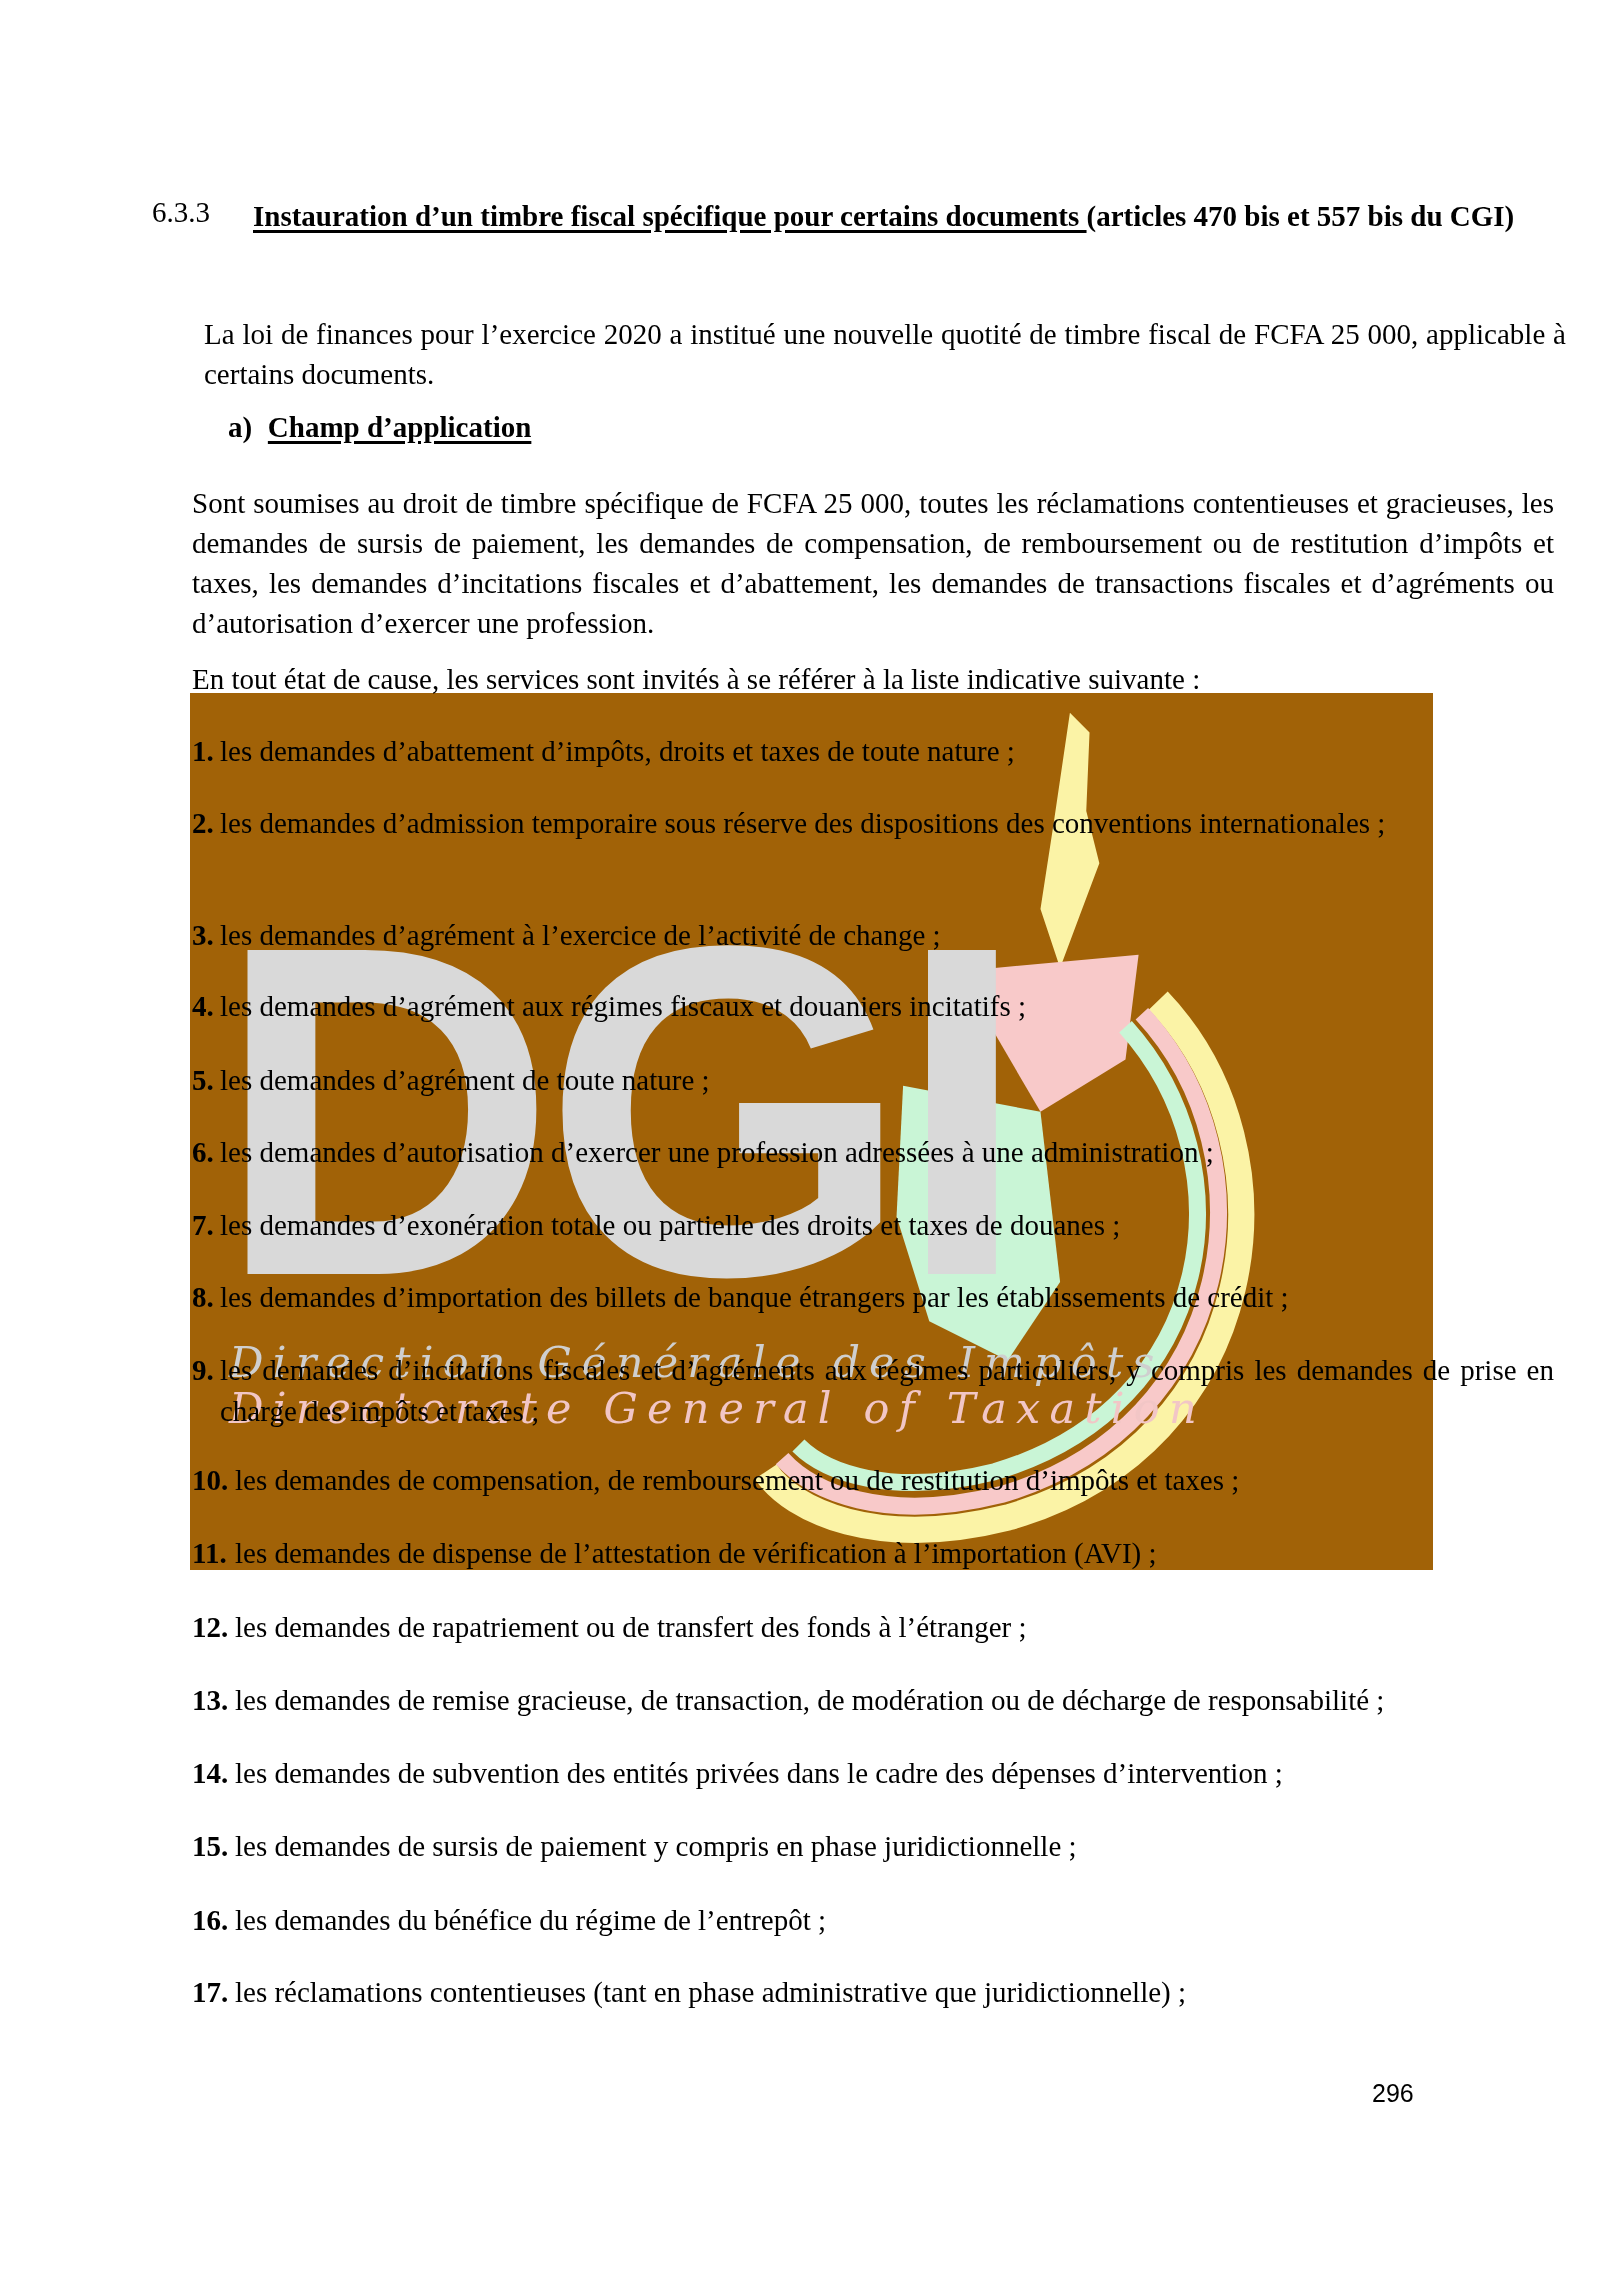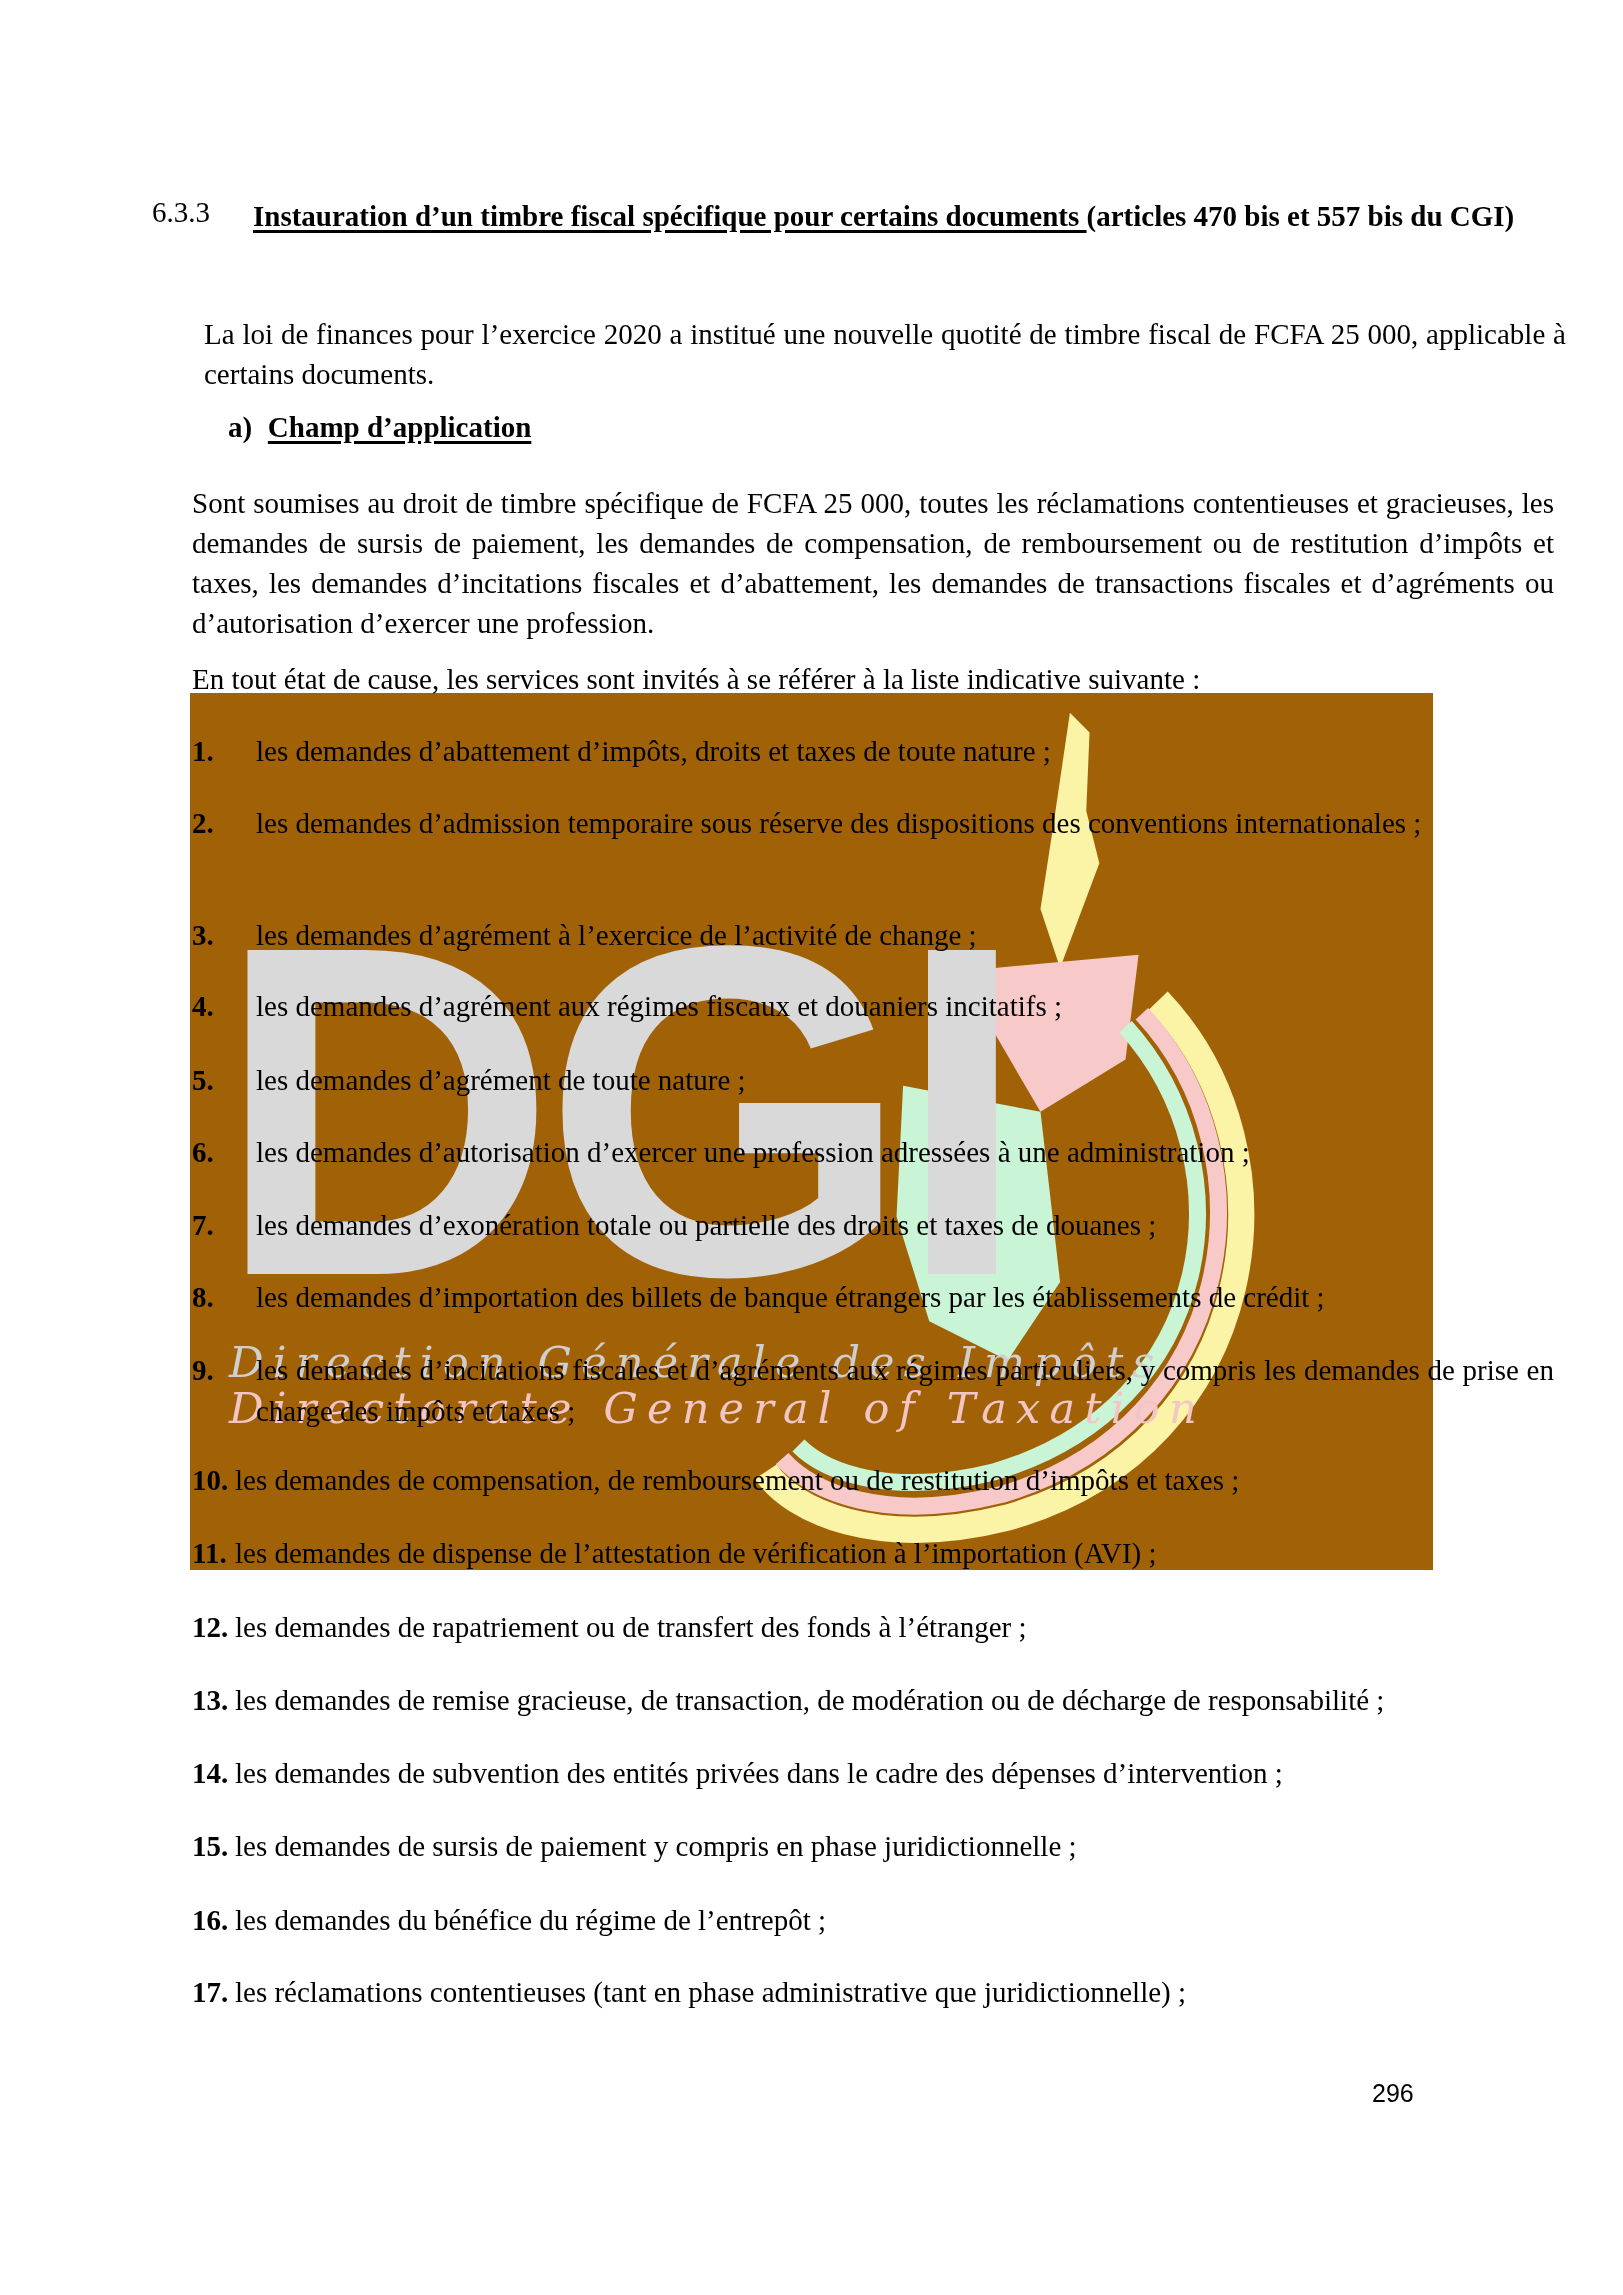--- a/index.html
+++ b/index.html
@@ -27,21 +27,21 @@
   .para { position: absolute; left: 192px; width: 1362px; font-size: 29px; line-height: 40px; text-align: justify; }
   .p1 { top: 302px; }
   .p2 { top: 483px; }
   .p3 { top: 659px; }
 
   .sub { position: absolute; left: 228px; top: 411px; font-size: 29px; font-weight: bold; }
   .sub .sub-title { margin-left: 15.7px; text-decoration: underline; text-decoration-thickness: 2.6px; text-underline-offset: 3.9px; }
 
   .list-item { position: absolute; left: 192px; width: 1362px; font-size: 29px; line-height: 41px; }
   .list-item .num { position: absolute; left: 0; top: 0; font-weight: bold; }
-  .list-item .txt { display: block; margin-left: 64px; text-align: justify; }
+  .list-item .txt { display: block; margin-left: 28px; text-align: justify; }
   .list-item.two .txt { margin-left: 43px; }
   .list-item.wide { width: 1393px; }
 
   .page-num { position: absolute; left: 1372px; top: 2079px; font-family: "Liberation Sans", sans-serif; font-size: 25px; }
 </style>
 </head>
 <body>
 
 <div class="watermark">
   <svg class="wm-svg" width="1243" height="877" viewBox="0 0 1900 1340">

